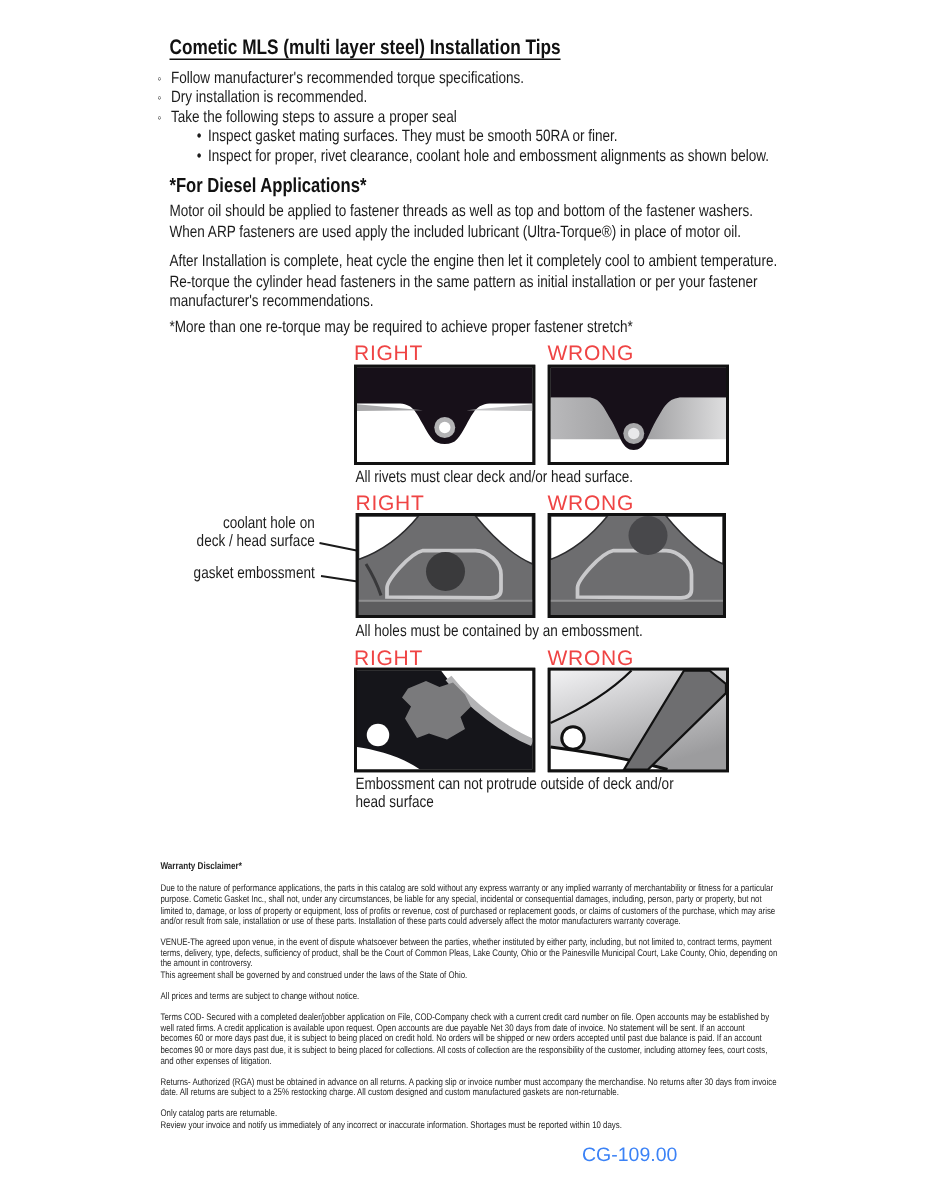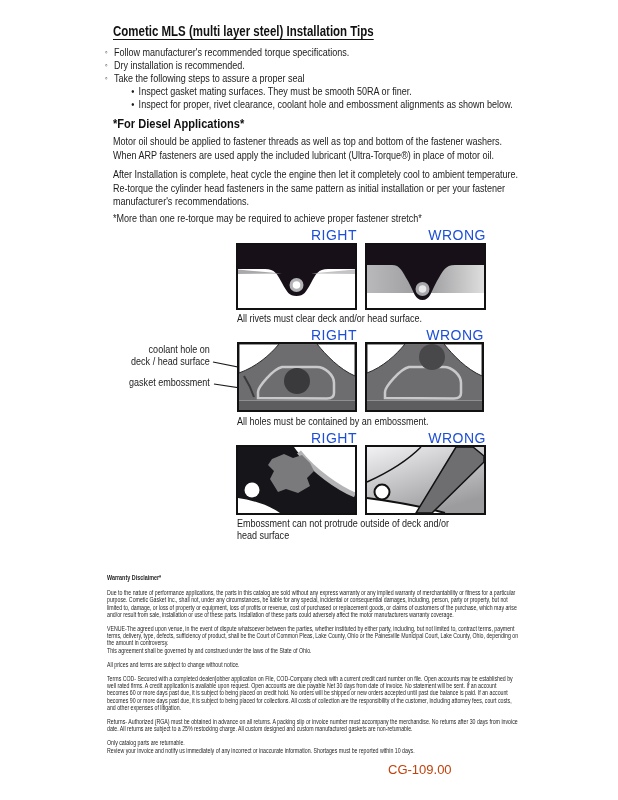--- a/index.html
+++ b/index.html
@@ -15,28 +15,28 @@
     font-size:14px;font-weight:bold;text-decoration:underline;
     text-underline-offset:3px;white-space:nowrap;color:#111;
   }
   .bullets{width:600px;font-size:11px;line-height:13px;}
   .brow{display:flex;}
   .brow .mk{width:11px;flex:0 0 11px;font-size:9px;line-height:13px;}
   .brow.sub{margin-left:32px;}
   .brow.sub .mk{font-size:11px;width:9px;flex:0 0 9px;}
   .h2{font-size:13.5px;font-weight:bold;white-space:nowrap;color:#111;}
   .para{width:502px;font-size:11px;line-height:13.5px;}
-  .figlabel{font-size:14px;text-align:right;color:#1d4ed8;letter-spacing:0.5px;}
+  .figlabel{font-size:14px;text-align:left;color:#ef4444;letter-spacing:0.5px;}
   .caption{font-size:11px;line-height:12px;}
   .annot{font-size:11px;line-height:11.5px;text-align:right;}
   .diag{position:absolute;}
   .disc{width:502px;font-size:6.4px;line-height:7.2px;color:#262626;}
   .disc h3{font-size:6.6px;margin:0 0 8px 0;}
   .disc p{margin:0 0 7px 0;white-space:pre-line;}
-  .pagenum{font-size:13px;color:#c2410c;text-align:center;}
+  .pagenum{font-size:13px;color:#3b82f6;text-align:center;}
 </style>
 </head>
 <body>
 
 <div class="abs cond title" style="left:113px;top:23px;">Cometic MLS (multi layer steel) Installation Tips</div>
 
 <div class="abs cond bullets" style="left:105px;top:46px;">
   <div class="brow">
     <span class="mk">◦</span>
     <span>Follow manufacturer's recommended torque specifications.</span>

